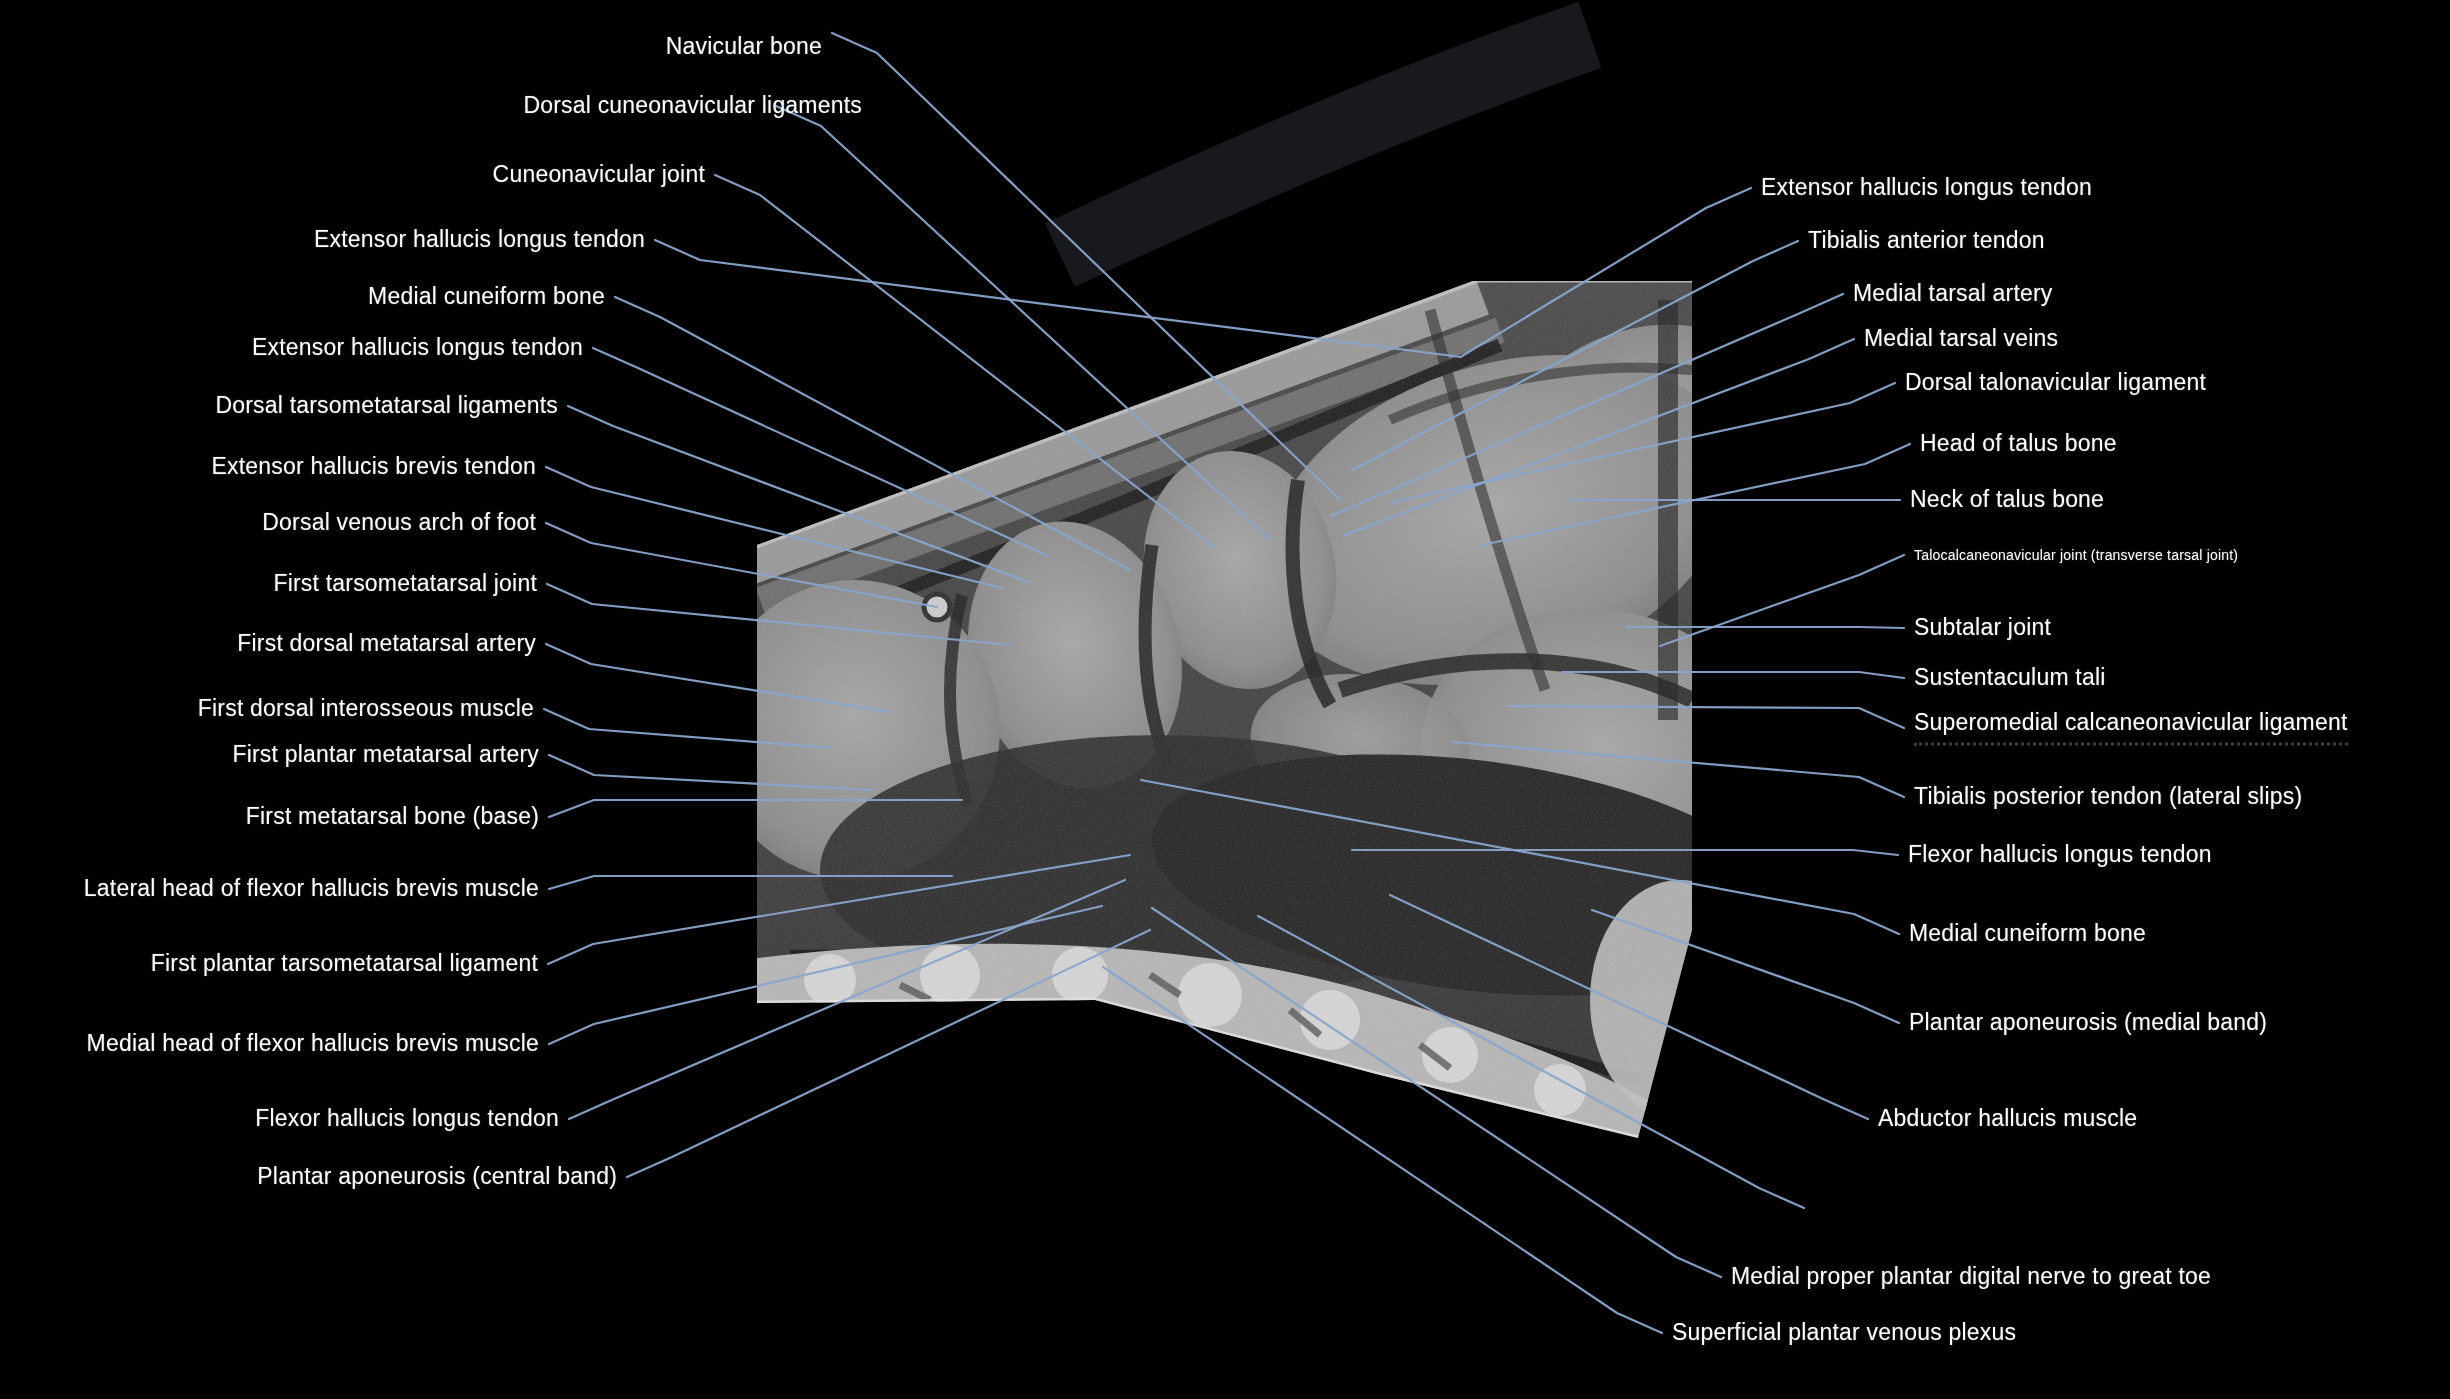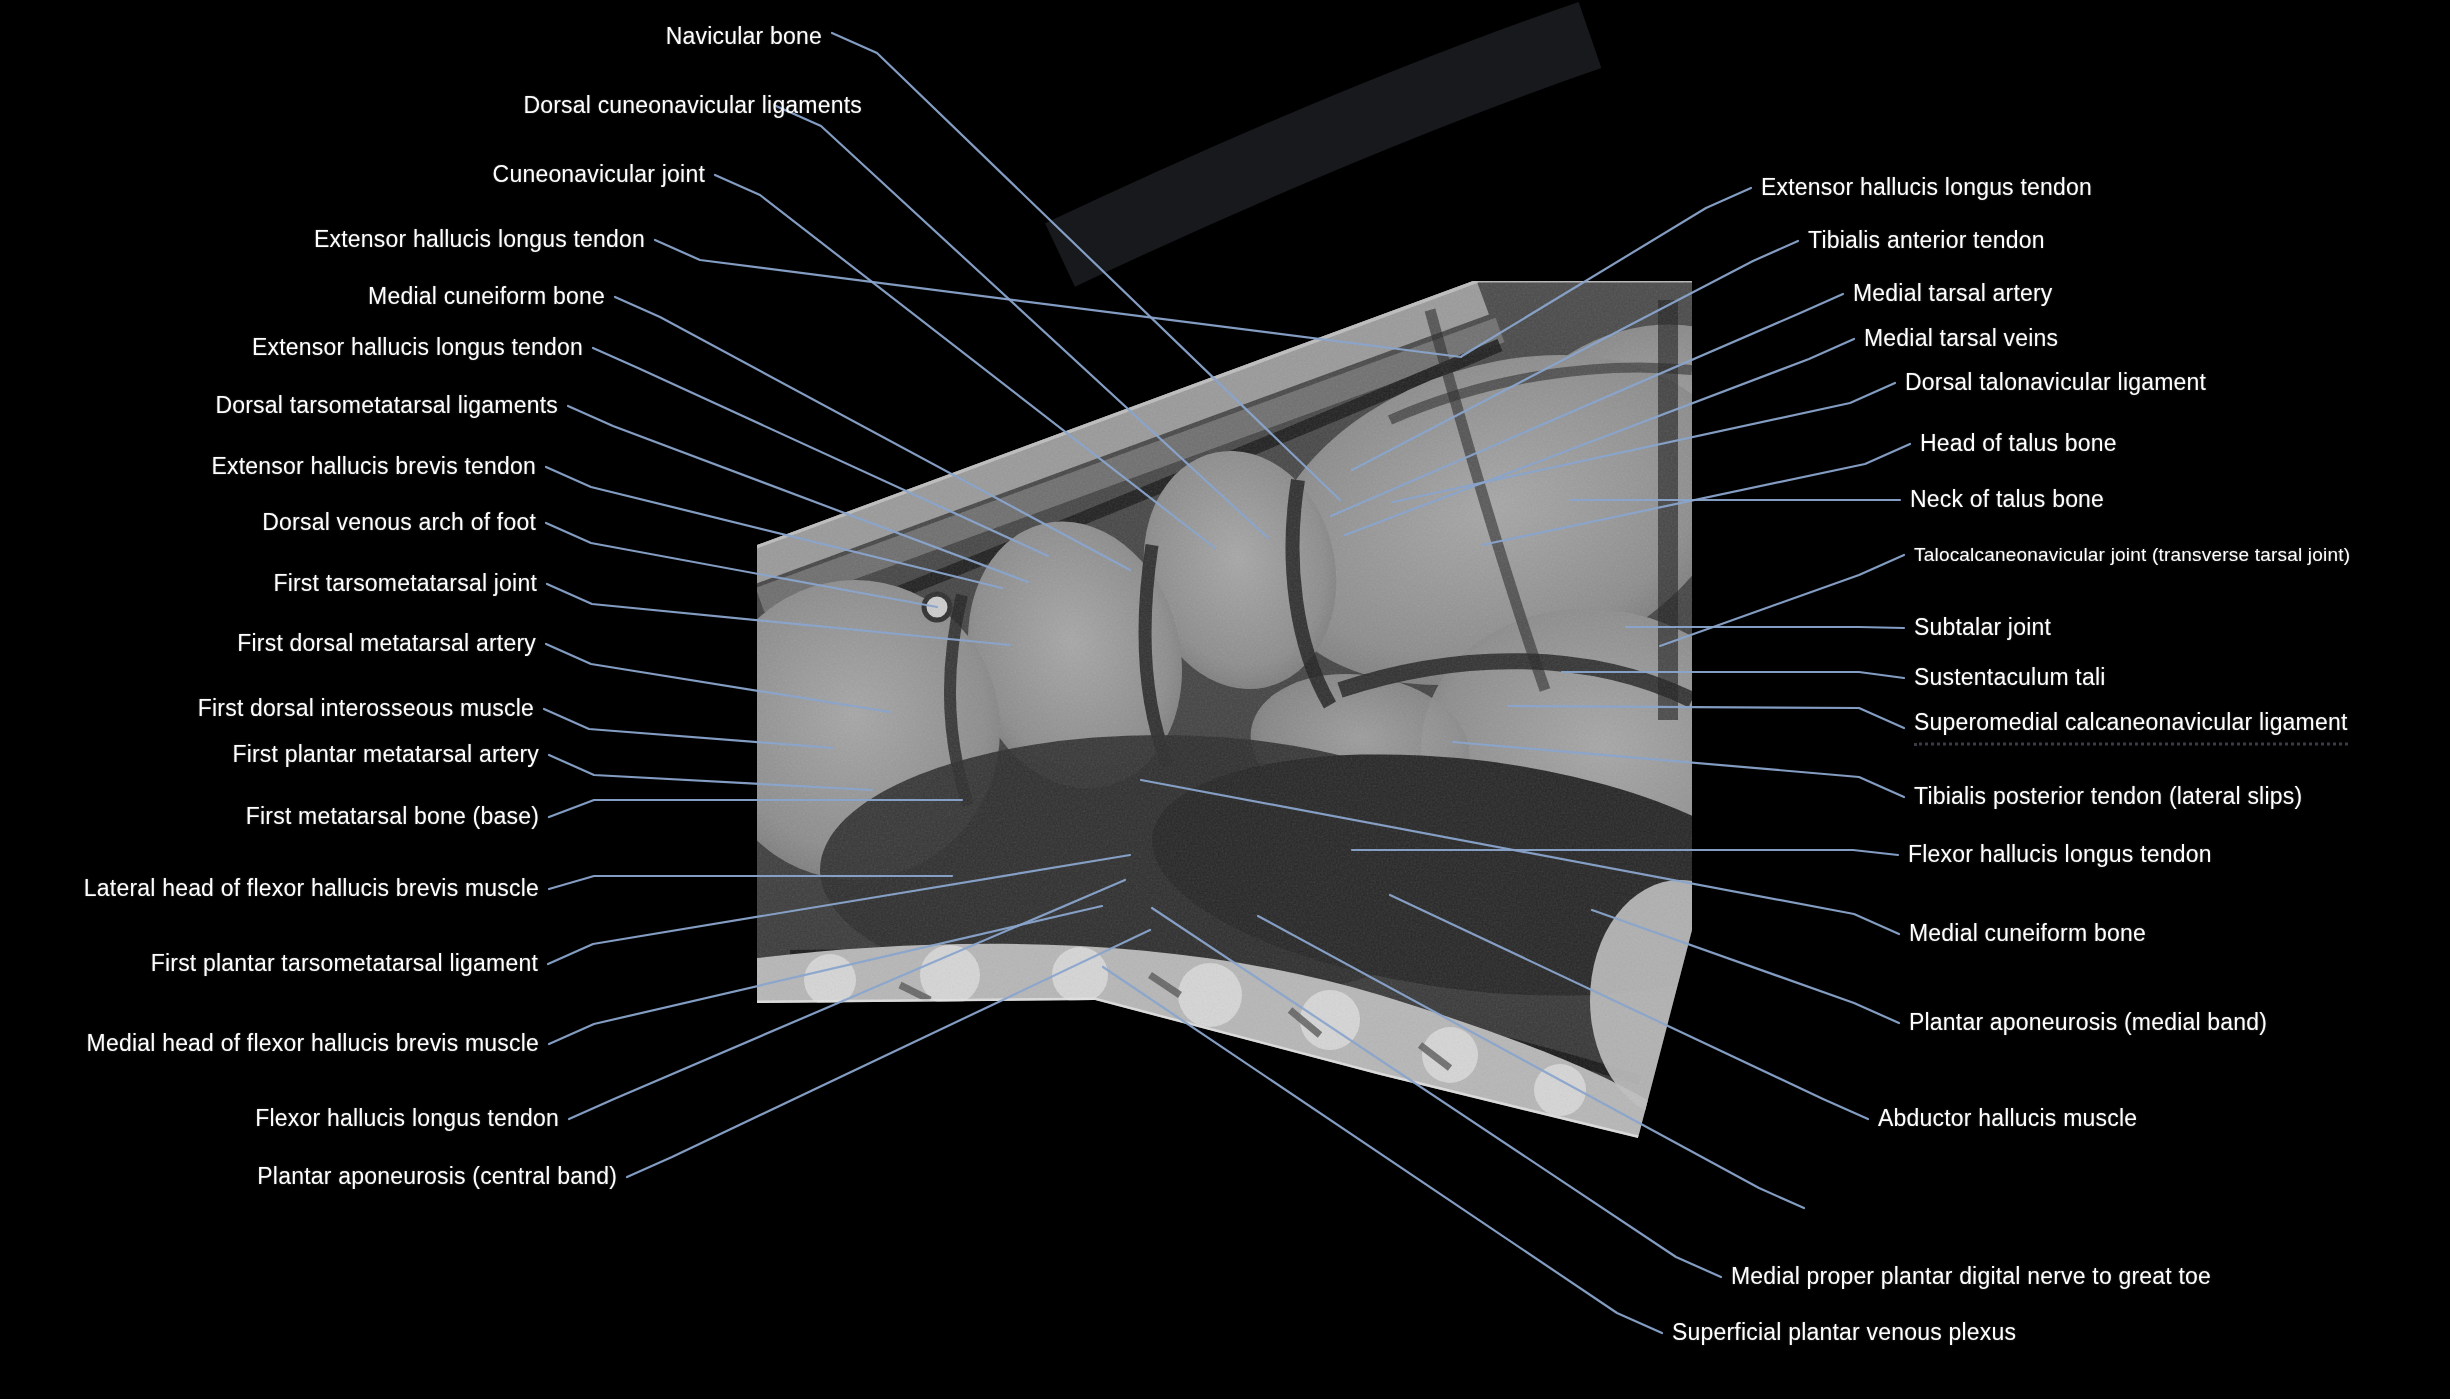--- a/index.html
+++ b/index.html
@@ -5,21 +5,21 @@
   html,body{margin:0;padding:0}
   body{width:2450px;height:1399px;background:#000;overflow:hidden;
        font-family:"Liberation Sans",sans-serif}
   .stage{position:relative;width:2450px;height:1399px;background:#000}
   #mri-svg,#leader-lines{position:absolute;left:0;top:0;width:2450px;height:1399px}
   #label-layer{position:absolute;left:0;top:0;width:2450px;height:1399px;pointer-events:none}
   .label{position:absolute;transform:translateY(-52%);white-space:nowrap;
          font-size:23px;line-height:1.15;letter-spacing:.2px;pointer-events:auto;
          text-shadow:0 0 2px rgba(255,255,255,.28)}
   .label.left{text-align:right}
-  .label.small{font-size:19px}
+  .label.small{font-size:14px}
   .label.dotted{padding-bottom:8px;border-bottom:3px dotted rgba(108,108,125,.55)}
   #leader-lines polyline{fill:none;stroke-width:2.2;stroke-linejoin:round;stroke-linecap:round;opacity:.95}
 </style>
 </head>
 <body>
 
 <div class="stage">
 
   <svg id="mri-svg" viewBox="0 0 2450 1399" aria-hidden="true">
     <defs>
@@ -125,21 +125,21 @@
       <polyline points="1898,855 1853,850 1352,850" stroke="#8aa4cc"></polyline>
       <polyline points="1899,934 1854,914 1141,780" stroke="#8aa4cc"></polyline>
       <polyline points="1899,1023 1854,1003 1592,910" stroke="#8aa4cc"></polyline>
       <polyline points="1868,1119 1823,1099 1390,895" stroke="#8aa4cc"></polyline>
       <polyline points="1804,1208 1759,1188 1258,916" stroke="#8aa4cc"></polyline>
       <polyline points="1721,1277 1676,1257 1152,908" stroke="#8aa4cc"></polyline>
       <polyline points="1662,1333 1617,1313 1103,967" stroke="#8aa4cc"></polyline>
     </svg>
 
   <div id="label-layer" style="color: rgb(255, 255, 255);">
-      <div class="label left" style="right: 1628px; top: 37px;">Navicular bone</div>
+      <div class="label left" style="right: 1628px; top: 47px;">Navicular bone</div>
       <div class="label left" style="right: 1588px; top: 106px;">Dorsal cuneonavicular ligaments</div>
       <div class="label left" style="right: 1745px; top: 175px;">Cuneonavicular joint</div>
       <div class="label left" style="right: 1805px; top: 240px;">Extensor hallucis longus tendon</div>
       <div class="label left" style="right: 1845px; top: 297px;">Medial cuneiform bone</div>
       <div class="label left" style="right: 1867px; top: 348px;">Extensor hallucis longus tendon</div>
       <div class="label left" style="right: 1892px; top: 406px;">Dorsal tarsometatarsal ligaments</div>
       <div class="label left" style="right: 1914px; top: 467px;">Extensor hallucis brevis tendon</div>
       <div class="label left" style="right: 1914px; top: 523px;">Dorsal venous arch of foot</div>
       <div class="label left" style="right: 1913px; top: 584px;">First tarsometatarsal joint</div>
       <div class="label left" style="right: 1914px; top: 644px;">First dorsal metatarsal artery</div>

